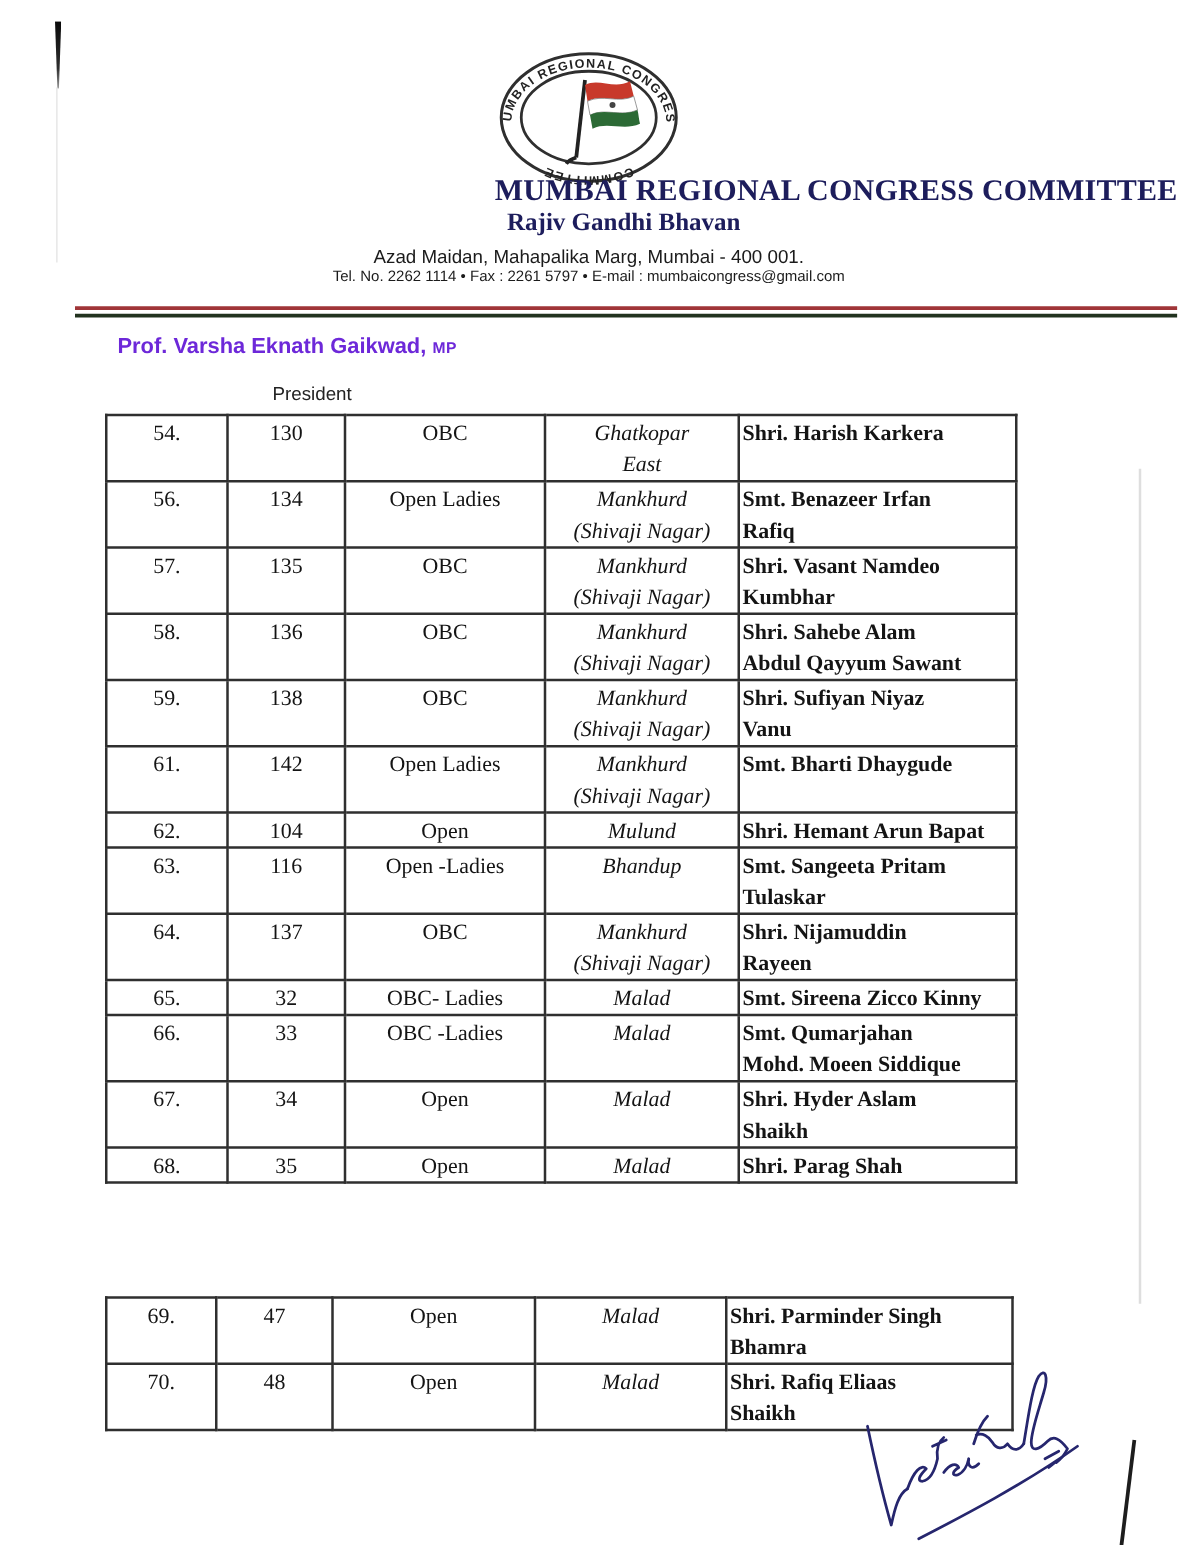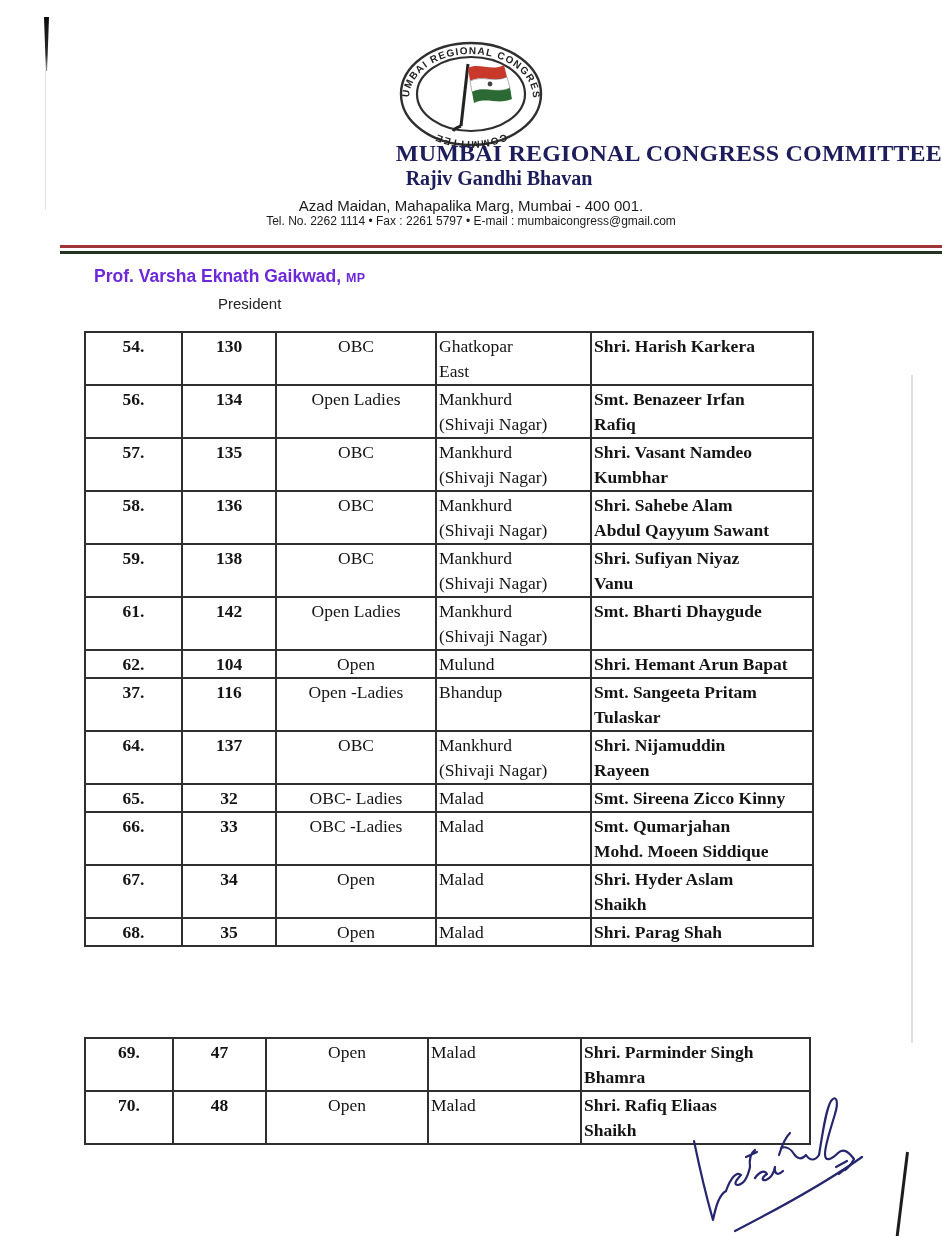--- a/index.html
+++ b/index.html
@@ -25,34 +25,34 @@
   .org-title{position:absolute;left:0;top:140px;width:942px;margin:0;text-align:right;
     font-family:"Liberation Serif",serif;font-weight:bold;font-size:24px;letter-spacing:0.2px;color:var(--title-color);}
   .org-sub{position:absolute;left:0;top:167px;width:942px;margin:0;text-align:center;
     font-family:"Liberation Serif",serif;font-weight:bold;font-size:20px;color:var(--title-color);padding-left:28px;}
   .addr{position:absolute;left:0;top:197px;width:942px;text-align:center;font-size:15px;color:#1b1b1b;}
   .contact{position:absolute;left:0;top:214px;width:942px;text-align:center;font-size:12px;color:#1b1b1b;}
   .rule{position:absolute;left:60px;top:245px;width:882px;height:3px;
     border-top:3px solid var(--rule-top);border-bottom:3px solid var(--rule-bottom);}
   .signatory{position:absolute;left:94px;top:266px;font-size:17.5px;font-weight:bold;color:#6d28d9;}
   .signatory .mp{font-size:12.5px;letter-spacing:0.5px;}
-  .designation{position:absolute;left:218px;top:295px;font-size:15px;color:#222;}
+  .designation{position:absolute;left:218px;top:307px;font-size:15px;color:#222;}
   
   table.roster{position:absolute;border-collapse:collapse;table-layout:fixed;}
   #table-upper{left:84px;top:331px;width:728px;}
   #table-lower{left:84px;top:1037px;width:725px;}
   tr.tall{height:50px;} tr.short{height:24px;}
   table.roster td{
     border:2px solid #2f2f2f;vertical-align:top;overflow:hidden;
     font-family:"Liberation Serif",serif;font-size:17.5px;line-height:25px;color:#141414;
     padding:1px 2px 0 2px;
   }
-  .c-sr,.c-no{font-weight:bold;text-align:center;}
+  .c-sr,.c-no{font-weight:normal;text-align:center;}
   .c-cat{text-align:center;}
-  .c-ward{text-align:left;white-space:pre-line;}
+  .c-ward{text-align:center;white-space:pre-line;font-style:italic;}
   .c-name{font-weight:bold;text-align:left;padding-left:7px;white-space:pre-line;}
   
   .signature{position:absolute;left:655px;top:1075px;}
   .ink{stroke:var(--ink-color);stroke-width:2.2;fill:none;stroke-linecap:round;stroke-linejoin:round;}
   .logo-ring-text{font-family:"Liberation Sans",sans-serif;font-weight:bold;font-size:10px;letter-spacing:1.2px;fill:#222;}
 </style>
 </head>
 <body>
 
 <div class="page">
@@ -159,21 +159,21 @@
         <td class="c-name">Smt. Bharti Dhaygude</td>
       </tr>
       <tr class="short">
         <td class="c-sr">62.</td>
         <td class="c-no">104</td>
         <td class="c-cat">Open</td>
         <td class="c-ward">Mulund</td>
         <td class="c-name">Shri. Hemant Arun Bapat</td>
       </tr>
       <tr class="tall">
-        <td class="c-sr">37.</td>
+        <td class="c-sr">63.</td>
         <td class="c-no">116</td>
         <td class="c-cat">Open -Ladies</td>
         <td class="c-ward">Bhandup</td>
         <td class="c-name">Smt. Sangeeta Pritam
 Tulaskar</td>
       </tr>
       <tr class="tall">
         <td class="c-sr">64.</td>
         <td class="c-no">137</td>
         <td class="c-cat">OBC</td>

